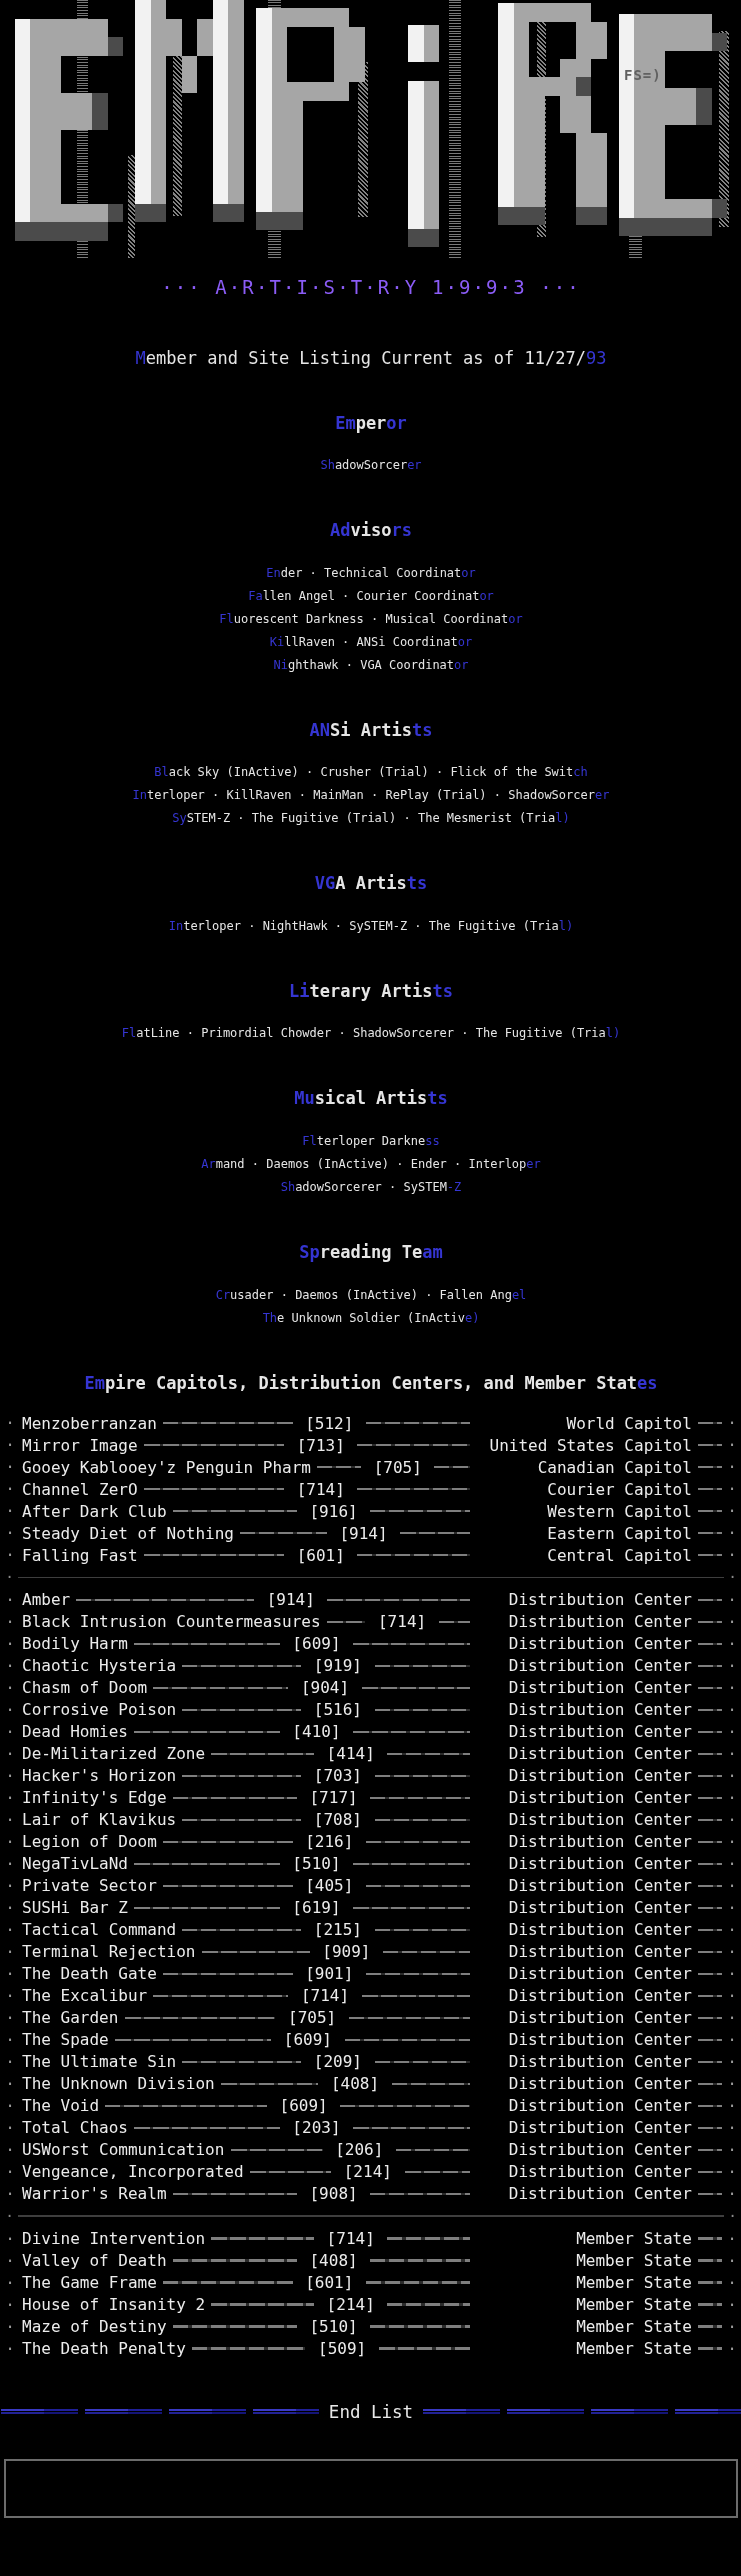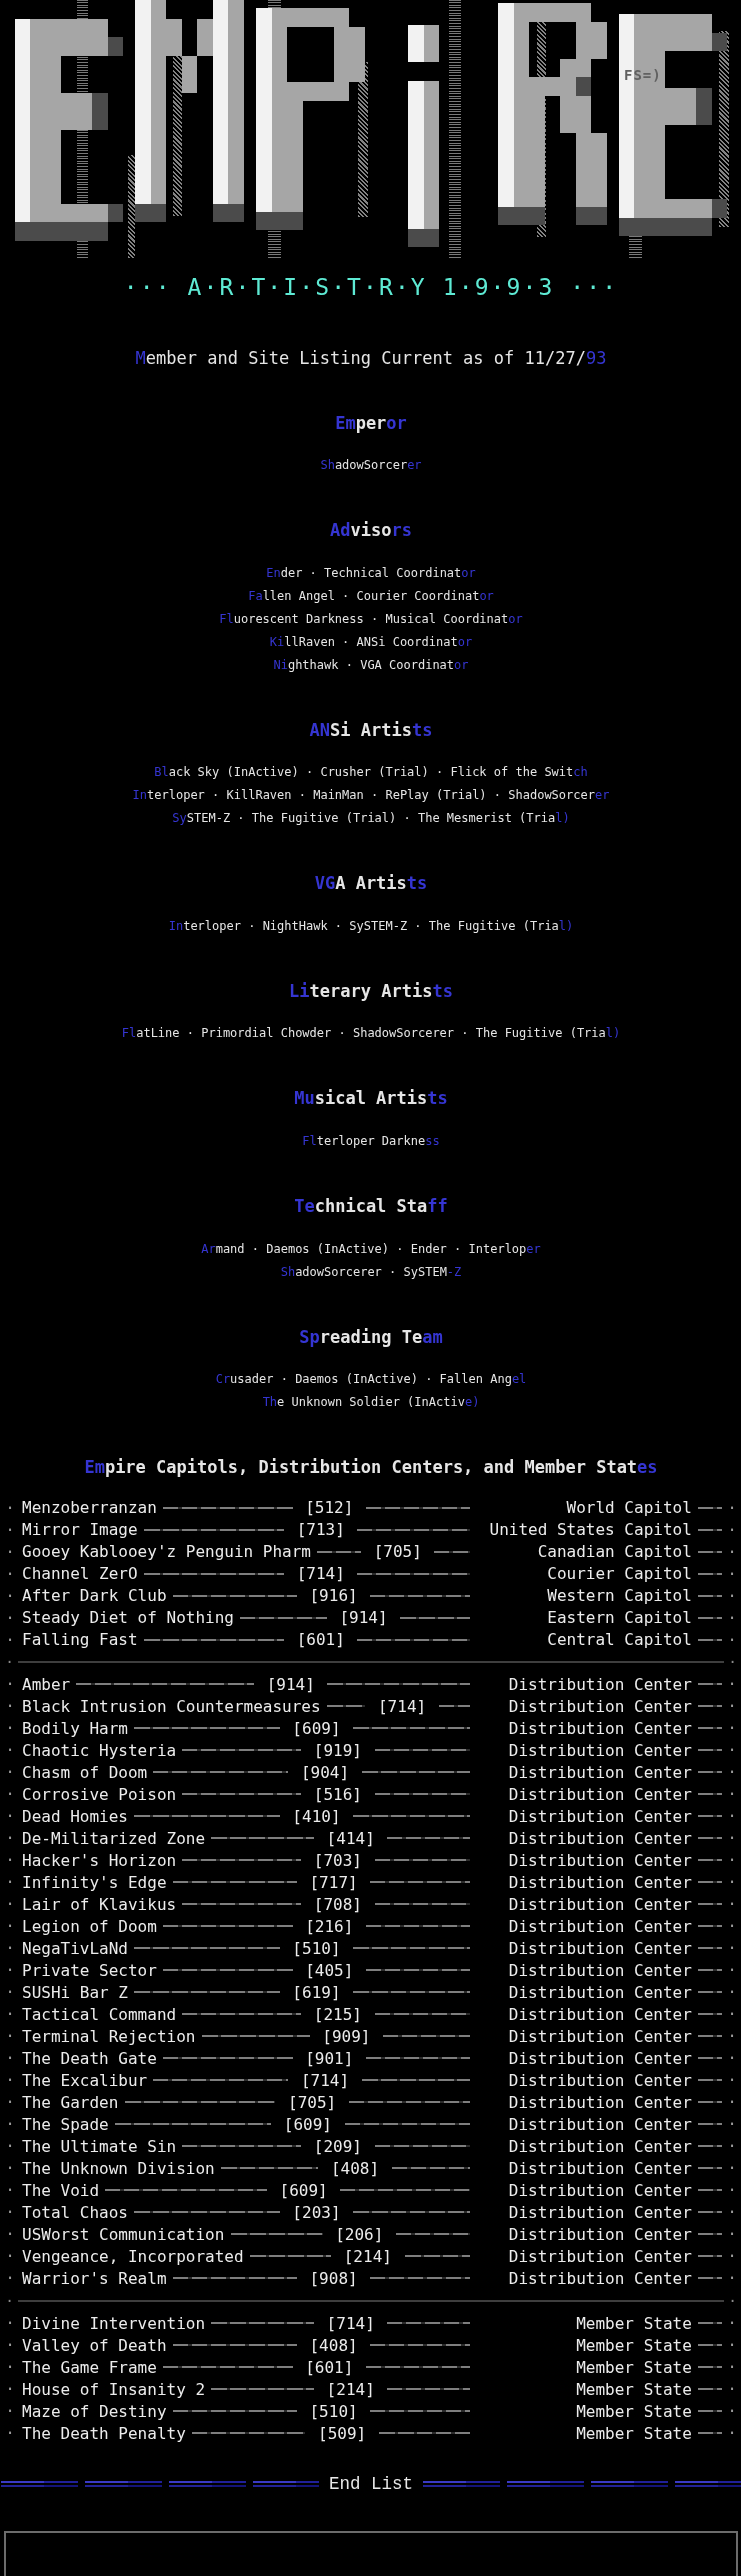--- a/index.html
+++ b/index.html
@@ -9,42 +9,42 @@
   
   .banner{position:relative;height:258px;overflow:hidden;text-align:center;font-weight:bold;}
   .tex{position:absolute;opacity:.85;background:repeating-linear-gradient(0deg,#8f8f8f 0 1px,#000 1px 2.6px);}
   .tex.alt{background:repeating-linear-gradient(45deg,#9a9a9a 0 1.5px,#000 1.5px 3.1px);}
   .logo-row{position:relative;display:flex;justify-content:center;gap:12.4px;height:258px;}
   .letter{display:grid;grid-template-columns:repeat(7,15.5px);grid-auto-rows:18.5px;}
   .px-g{background:#a6a6a6;} .px-w{background:#f2f2f2;} .px-d{background:#4b4b4b;} .px-e{background:transparent;}
   .fs-sig{position:absolute;left:624px;top:67px;font-size:14px;color:#616161;letter-spacing:1px;}
 
   
-  .artistry{margin:17.5px 0 0;font-size:23px;line-height:23px;letter-spacing:2.1px;color:#5eead4;}
+  .artistry{margin:17.5px 0 0;font-size:19px;line-height:23px;letter-spacing:2.1px;color:#8b5cf6;}
   .tagline{margin:48px 0 0;font-size:17px;line-height:23px;}
   .heading{margin:42px 0 0;font-size:17px;line-height:23px;font-weight:bold;}
   .line{margin:19.6px 0 0;font-size:12px;line-height:23px;}
   .line + .line{margin-top:0;}
   .c-blue{color:#3535d2;}
 
   
   #listing{margin-top:17.5px;}
   .lrow{display:flex;align-items:center;height:22px;padding:0 5.2px;font-size:16px;}
   .cap{color:#9a9a9a;line-height:1;}
   .rname{margin-left:7.2px;white-space:pre;color:#ececec;}
   .fill{height:2.1px;background:repeating-linear-gradient(90deg,#7e7e7e 0 15.5px,#2b2b2b 15.5px 19px);margin:0 6.2px;align-self:center;}
   .f1{flex:1.25;} .f2{flex:1;} .f3{flex:none;width:24px;margin-right:5.2px;}
   .rcode{width:61px;text-align:center;color:#ececec;}
   .rrole{width:216px;text-align:right;white-space:pre;color:#ececec;}
   .ldiv{display:flex;align-items:center;margin:10.3px 5.2px;height:2.1px;}
   .ldiv .dot{color:#8a8a8a;font-size:14.4px;line-height:1;}
   .ldiv .dline{flex:1;height:1.5px;background:#3e3e3e;margin:0 4.1px;}
 
   
-  .endline{display:flex;align-items:center;margin-top:30px;padding:0 1px;font-family:Liberation Mono, monospace;}
+  .endline{display:flex;align-items:center;margin-top:42px;padding:0 1px;}
   .bside{flex:1;height:5.7px;
     background-image:
       repeating-linear-gradient(90deg,#3a3ac6 0 43px,#20209a 43px 77px,#000 77px 84px),
       repeating-linear-gradient(90deg,#222296 0 43px,#141478 43px 77px,#000 77px 84px);
     background-size:100% 2.1px,100% 2.1px;background-position:0 0,0 3.6px;background-repeat:no-repeat,no-repeat;}
   .endlabel{padding:0 10.3px;font-size:17.5px;color:#e8e8e8;}
 
   
   .notice-box{margin:37px 4.1px 0;border:2.1px solid #6b6b6b;padding:29px 26px 26px;text-align:left;}
 </style>
@@ -601,21 +601,20 @@
       <h2 class="heading accent"><span class="c-blue">AN</span><span>Si Artis</span><span class="c-blue">ts</span></h2>
       <p class="line accent"><span class="c-blue">Bl</span><span>ack Sky (InActive) · Crusher (Trial) · Flick of the Swit</span><span class="c-blue">ch</span></p>
       <p class="line accent"><span class="c-blue">In</span><span>terloper · KillRaven · MainMan · RePlay (Trial) · ShadowSorcer</span><span class="c-blue">er</span></p>
       <p class="line accent"><span class="c-blue">Sy</span><span>STEM-Z · The Fugitive (Trial) · The Mesmerist (Tria</span><span class="c-blue">l)</span></p>
       <h2 class="heading accent"><span class="c-blue">VG</span><span>A Artis</span><span class="c-blue">ts</span></h2>
       <p class="line accent"><span class="c-blue">In</span><span>terloper · NightHawk · SySTEM-Z · The Fugitive (Tria</span><span class="c-blue">l)</span></p>
       <h2 class="heading accent"><span class="c-blue">Li</span><span>terary Artis</span><span class="c-blue">ts</span></h2>
       <p class="line accent"><span class="c-blue">Fl</span><span>atLine · Primordial Chowder · ShadowSorcerer · The Fugitive (Tria</span><span class="c-blue">l)</span></p>
       <h2 class="heading accent"><span class="c-blue">Mu</span><span>sical Artis</span><span class="c-blue">ts</span></h2>
       <p class="line accent"><span class="c-blue">Fl</span><span>terloper Darkne</span><span class="c-blue">ss</span></p>
-      <h2 class="heading accent"><span class="c-blue">Te</span><span>chnical Sta</span><span class="c-blue">ff</span></h2>
       <p class="line accent"><span class="c-blue">Ar</span><span>mand · Daemos (InActive) · Ender · Interlop</span><span class="c-blue">er</span></p>
       <p class="line accent"><span class="c-blue">Sh</span><span>adowSorcerer · SySTEM</span><span class="c-blue">-Z</span></p>
       <h2 class="heading accent"><span class="c-blue">Sp</span><span>reading Te</span><span class="c-blue">am</span></h2>
       <p class="line accent"><span class="c-blue">Cr</span><span>usader · Daemos (InActive) · Fallen Ang</span><span class="c-blue">el</span></p>
       <p class="line accent"><span class="c-blue">Th</span><span>e Unknown Soldier (InActiv</span><span class="c-blue">e)</span></p>
     </div>
 
   <h2 class="heading accent"><span class="c-blue">Em</span><span>pire Capitols, Distribution Centers, and Member Stat</span><span class="c-blue">es</span></h2>
 
   <div id="listing">

